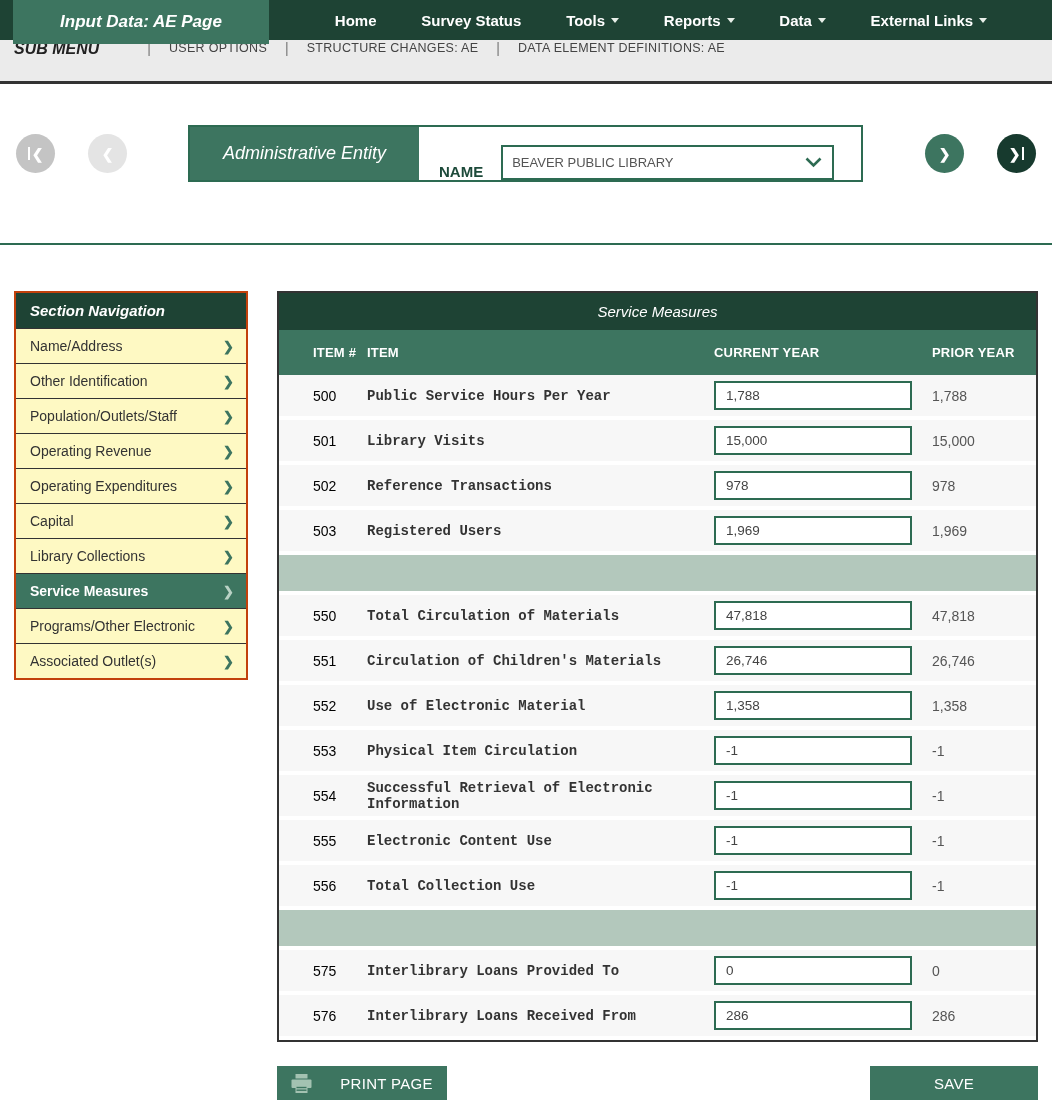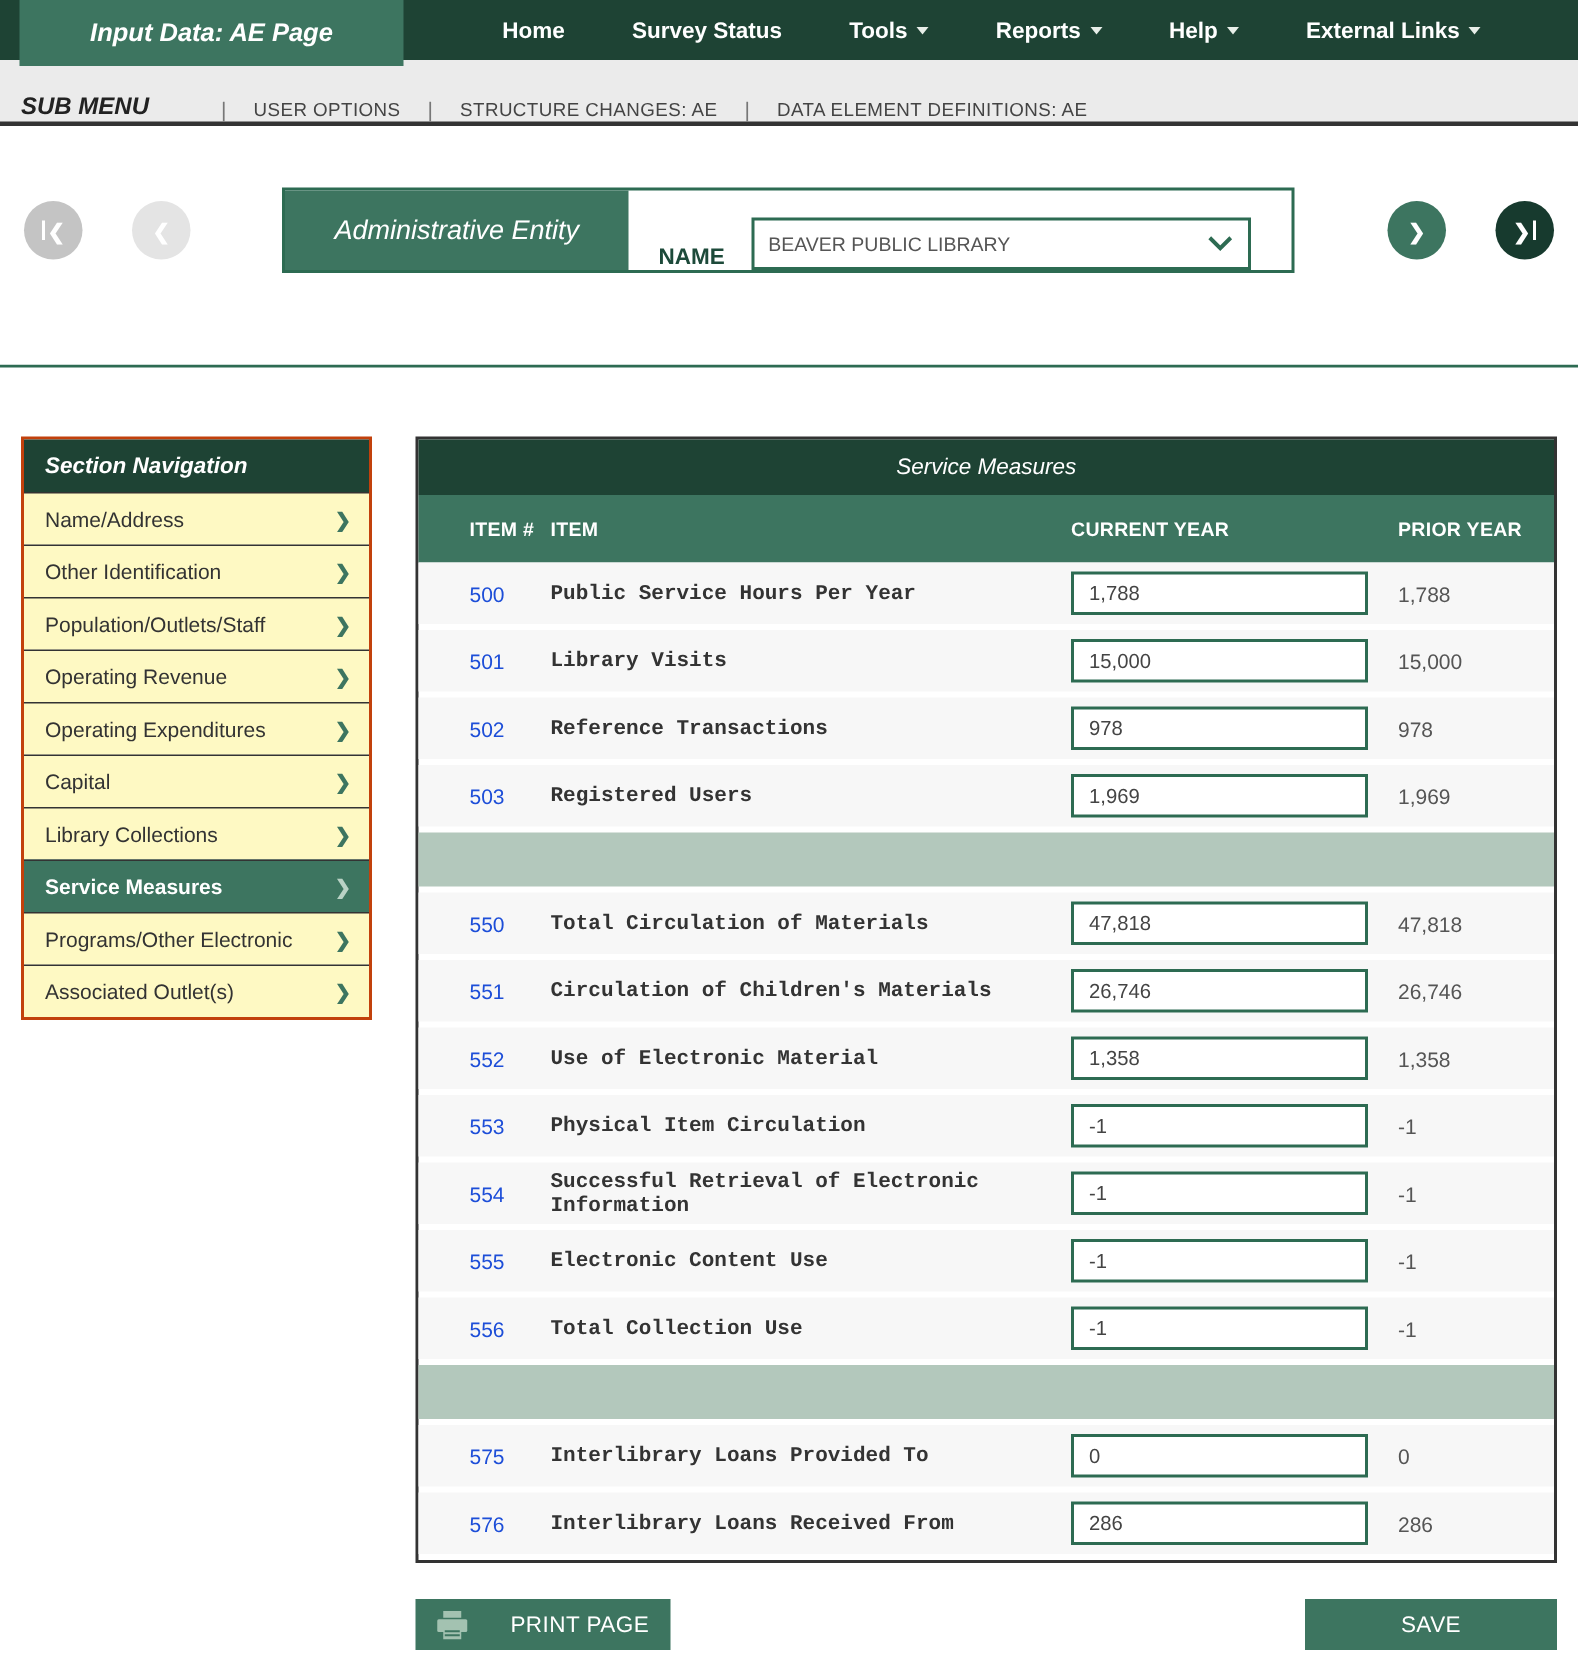--- a/index.html
+++ b/index.html
@@ -19,21 +19,21 @@
     display: flex; align-items: center; justify-content: space-evenly;
   }
   .nav-item { color: #fff; font-size: 15px; font-weight: bold; display: flex; align-items: center; cursor: pointer; white-space: nowrap; text-align: right; }
   .caret {
     width: 0; height: 0; margin-left: 6px; display: inline-block;
     border-left: 4px solid transparent; border-right: 4px solid transparent; border-top: 5px solid #e8efe9;
   }
   
   .submenu {
     height: 44px; background: #ebebeb; border-bottom: 3px solid #333;
-    display: flex; align-items: flex-end; padding-left: 14px;
+    display: flex; align-items: flex-start; padding-left: 14px;
   }
   .submenu-title { font-style: italic; font-weight: bold; font-size: 16px; color: #222; margin-right: 30px; }
   .submenu-sep { color: #777; font-size: 14px; margin: 0 18px; }
   .submenu-link { color: #444; font-size: 12.5px; letter-spacing: .3px; cursor: pointer; white-space: nowrap; }
   
   .entity-bar { position: relative; height: 159px; background: #fff; }
   .circle {
     position: absolute; top: 50px; width: 39px; height: 39px; border-radius: 50%;
     display: flex; align-items: center; justify-content: center; cursor: pointer; gap: 2px;
   }
@@ -78,21 +78,21 @@
   .table-wrap { margin-left: 29px; width: 761px; border: 2px solid #333; background: #fff; }
   .table-title {
     background: #1e4334; color: #fff; font-style: italic; font-size: 15px; height: 37px;
     display: flex; align-items: center; justify-content: center;
   }
   .grid-cols { display: grid; grid-template-columns: 88px 347px 208px auto; align-items: center; }
   .table-header { background: #3d7560; height: 45px; color: #fff; font-weight: bold; font-size: 13px; letter-spacing: .2px; }
   .table-header .h-no { padding-left: 34px; }
   .table-header .h-prior { padding-left: 10px; }
   .trow { height: 41px; background: #f7f7f7; margin-bottom: 4px; font-size: 14px; }
-  .c-no { padding-left: 34px; color: #1d4ed8; }
+  .c-no { padding-left: 34px; color: #000000; }
   .c-item { font-weight: bold; color: #333; font-family: Liberation Mono, monospace; }
   .year-input {
     width: 198px; height: 29px; border: 2px solid #2d6b52; background: #fff;
     font-family: inherit; font-size: 13.5px; color: #444; padding-left: 10px;
   }
   .c-prior { color: #555; padding-left: 10px; }
   .spacer-row { height: 36px; background: #b3c8bc; margin-bottom: 4px; }
   
   .actions { display: flex; justify-content: space-between; margin: 24px 14px 0 277px; }
   .btn {
@@ -123,21 +123,21 @@
     <span class="nav-label">Tools</span>
     <span class="caret"></span>
   </div>
 
   <div class="nav-item">
     <span class="nav-label">Reports</span>
     <span class="caret"></span>
   </div>
 
   <div class="nav-item">
-    <span class="nav-label">Help</span>
+    <span class="nav-label">Data</span>
     <span class="caret"></span>
   </div>
 
   <div class="nav-item">
     <span class="nav-label">External Links</span>
     <span class="caret"></span>
   </div>
 </div>
 </div>
 

